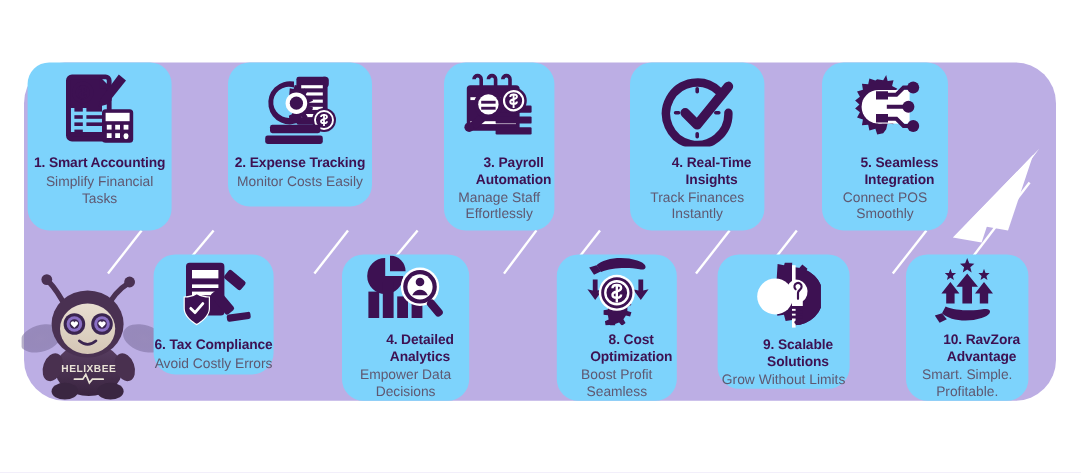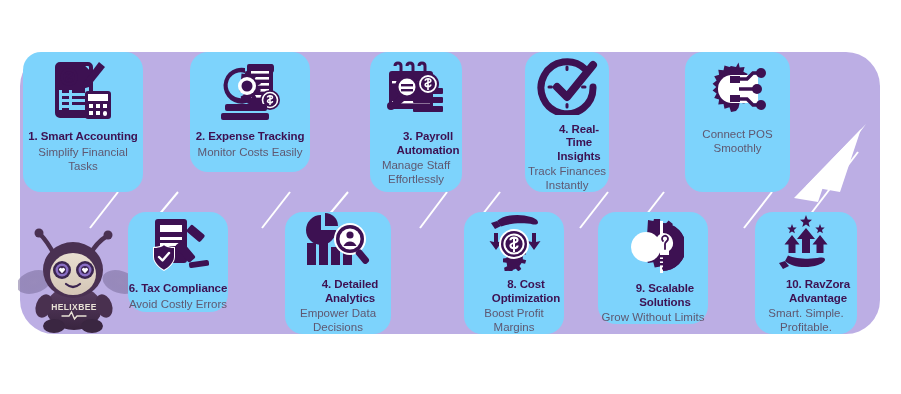--- a/index.html
+++ b/index.html
@@ -175,21 +175,21 @@
           <rect x="18" y="29" width="12" height="2.4"></rect>
           <path d="M16 36l-8 7 5 5 8-7z"></path>
           <circle cx="8" cy="46" r="4"></circle>
         </g>
       </svg>
     </div>
     <div class="card-title wrap">3. Payroll Automation</div>
     <div class="card-sub">Manage Staff Effortlessly</div>
   </div>
 
-  <div class="card row-top" style="left:525px; top:52px; width:84px; height:140px;">
+  <div class="card row-top" style="left:525px; top:52px; width:112px; height:140px;">
     <div class="card-icon">
       <svg width="64" height="62" viewBox="0 0 64 62">
         <g fill="none" stroke="#3d1152">
           <path d="M50 16A26 26 0 1 0 58 34" stroke-width="7" stroke-linecap="round"></path>
           <path d="M32 14v2.5M14 34h2.5M32 54v-2.5M50 34h-2.5" stroke-width="3" stroke-linecap="round"></path>
           <path d="M22 34l10 10L58 12" stroke-width="8" stroke-linecap="round" stroke-linejoin="round"></path>
         </g>
       </svg>
     </div>
     <div class="card-title wrap">4. Real-Time Insights</div>
@@ -204,20 +204,21 @@
           <circle cx="27" cy="27" r="14" fill="#fff"></circle>
           <rect x="27" y="13" width="26" height="28" fill="#fff"></rect>
           <path d="M25 14h10v7H25zM25 33h10v7H25z"></path>
           <path d="M34 17h8l6-6h5M34 27h14M34 37h8l6 6h5" fill="none" stroke="#3d1152" stroke-width="3.4"></path>
           <circle cx="56" cy="11" r="5"></circle>
           <circle cx="52" cy="27" r="5"></circle>
           <circle cx="56" cy="43" r="5"></circle>
         </g>
       </svg>
     </div>
+    <div class="card-title wrap">5. Seamless Integration</div>
     <div class="card-sub">Connect POS Smoothly</div>
   </div>
 
   <div class="mascot" style="left:18px; top:224px; width:120px; height:112px;">
     <svg width="120" height="112" viewBox="0 0 120 112">
       <defs>
         <radialGradient id="wingg" cx="50%" cy="50%" r="60%">
           <stop offset="0%" stop-color="#8d7fae" stop-opacity="0.75"></stop>
           <stop offset="100%" stop-color="#6f6291" stop-opacity="0.45"></stop>
         </radialGradient>
@@ -328,21 +329,21 @@
           <path d="M49 20v9l-4.5-1 6.5 9 6.5-9-4.5 1v-9z"></path>
           <path d="M22 30l3.5.7.9-3.4 3.6.6-.2 3.5 3.3 1.5 2.4-2.6 2.8 2.3-1.8 3.1 2.1 2.9 3.5-.9 1 3.5-3.3 1.4v3.6l3.4 1.1-1.1 3.5-3.5-.8-2.1 3 1.8 3.1-3 2.3-2.4-2.7-3.3 1.4.2 3.6-3.6.6-.9-3.5-3.6.6-.6-3.6 3.1-1.6-.6-3.5-3.6-.4v-3.7l3.5-.7.8-3.5-3.1-1.8z"></path>
           <circle cx="31" cy="31" r="15" fill="#fff"></circle>
           <circle cx="31" cy="31" r="13"></circle>
           <circle cx="31" cy="31" r="9.6" fill="none" stroke="#fff" stroke-width="2"></circle>
           <path d="M31 24v15M27.4 27.2c0-1.8 1.6-2.7 3.6-2.7s3.6 1 3.6 2.6-1.5 2.2-3.6 2.8-3.6 1.1-3.6 2.7 1.6 2.6 3.6 2.6 3.6-.9 3.6-2.7" fill="none" stroke="#fff" stroke-width="2"></path>
         </g>
       </svg>
     </div>
     <div class="card-title wrap">8. Cost Optimization</div>
-    <div class="card-sub">Boost Profit Margins</div>
+    <div class="card-sub">Boost Profit Seamless</div>
   </div>
 
   <div class="card row-bot" style="left:598px; top:212px; width:110px; height:112px;">
     <div class="card-icon">
       <svg width="62" height="56" viewBox="0 0 62 56">
         <g fill="#3d1152">
           <path d="M26 1l5.4 1 1.4-5 5.5.9-.3 5.3 5 2.3 3.6-4 4.3 3.5-2.7 4.7 3.2 4.4 5.3-1.4 1.5 5.3-5 2.2v5.4l5.2 1.7-1.7 5.3-5.3-1.2-3.2 4.5 2.7 4.7-4.5 3.5-3.5-4.1-5 2.2.3 5.4-5.5.9-1.4-5.3-5.5.9-1-5.5 4.8-2.5-.9-5.3-5.5-.6v-5.6l5.3-1.1 1.3-5.3-4.7-2.8z"></path>
           <circle cx="24" cy="28" r="15" fill="#fff"></circle>
           <path d="M40 4a24 24 0 0 1 0 48z"></path>
           <path d="M40 4a24 24 0 0 1 0 48" fill="#3d1152"></path>

